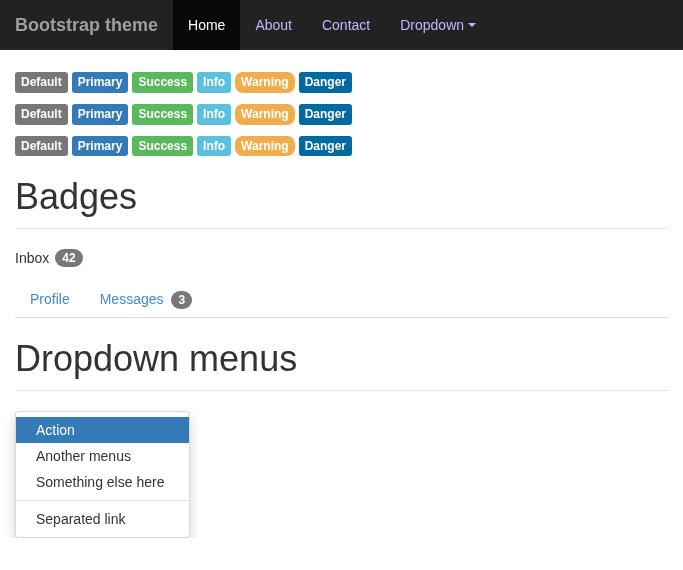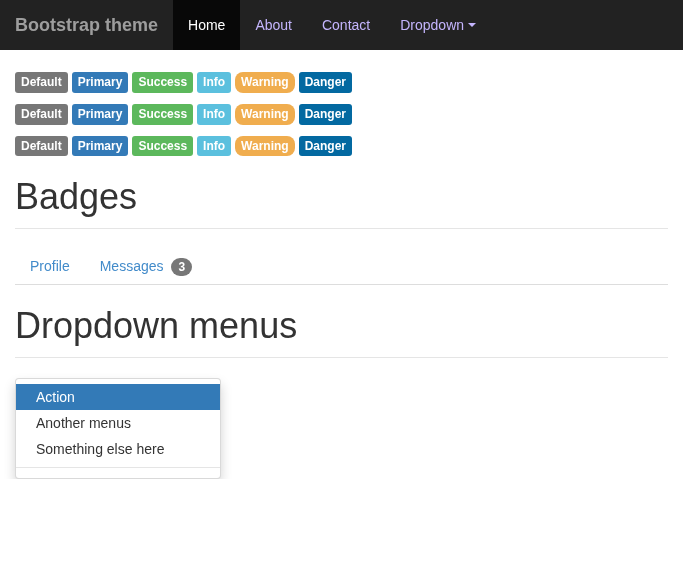--- a/index.html
+++ b/index.html
@@ -158,21 +158,21 @@
     }
 
     
     .dropdown-menu {
       display: block;
       position: relative;
       background: #fff;
       border: 1px solid rgba(0,0,0,0.15);
       border-radius: 4px;
       box-shadow: 0 6px 12px rgba(0,0,0,0.175);
-      width: 206px;
+      width: 175px;
       padding: 5px 0;
       list-style: none;
     }
     .dropdown-menu .menu-item a {
       display: block;
       padding: 5px 20px;
       color: #333;
       text-decoration: none;
       font-size: 14px;
       white-space: nowrap;
@@ -238,20 +238,24 @@
       <span class="label-badge label-success">Success</span>
       <span class="label-badge label-info">Info</span>
       <span class="label-badge label-warning">Warning</span>
       <span class="label-badge label-danger">Danger</span>
     </div>
   </div>
 
   <h2 class="section-heading">Badges</h2>
   <hr class="section-divider">
 
+  <div class="inbox-row">
+    <span class="inbox-label">Inbox</span>
+    <span class="badge-pill">42</span>
+  </div>
 
   <ul class="nav-tabs-custom">
     <li class="tab-item">
       <a class="tab-link">
         <span>Profile</span>
       </a>
     </li>
     <li class="tab-item">
       <a class="tab-link">
         <span>Messages</span>
@@ -267,15 +271,18 @@
     <li class="menu-item active">
       <a>Action</a>
     </li>
     <li class="menu-item">
       <a>Another menus</a>
     </li>
     <li class="menu-item">
       <a>Something else here</a>
     </li>
     <li class="menu-divider"></li>
+    <li class="menu-item">
+      <a>Separated link</a>
+    </li>
   </ul>
 
 </div>
 
 </body></html>

